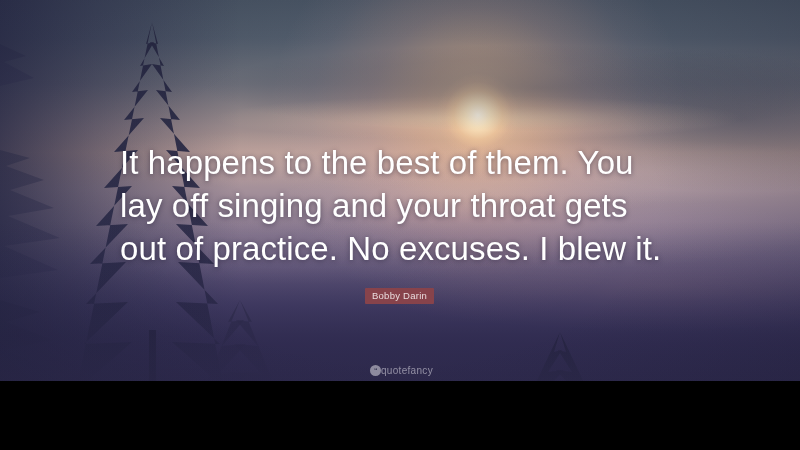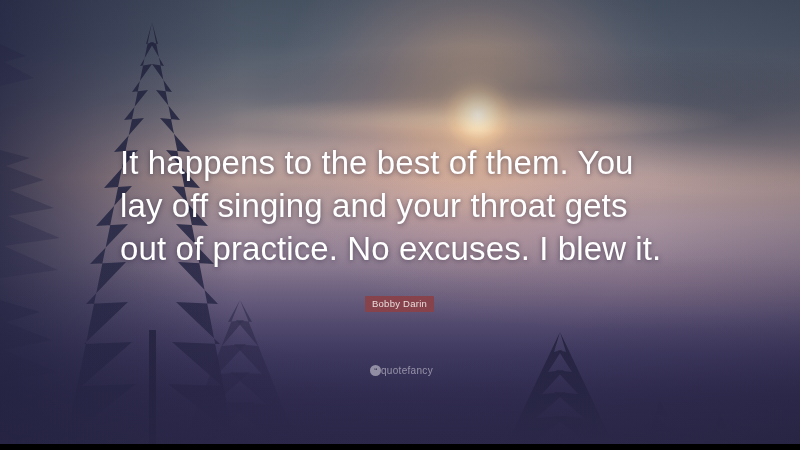--- a/index.html
+++ b/index.html
@@ -3,21 +3,21 @@
 <meta charset="utf-8">
 <style>
   html, body {
     margin: 0;
     padding: 0;
     background: #000;
   }
   #stage {
     position: relative;
     width: 800px;
-    height: 444px;
+    height: 381px;
     overflow: hidden;
     font-family: "Liberation Sans", sans-serif;
     background: #2a2c44;
   }
 
   
   .layer { position: absolute; inset: 0; }
 
   
   #sky-base {
@@ -122,21 +122,20 @@
     position: absolute;
     left: 365px;
     top: 288px;
     padding: 2px 7px 3px 7px;
     background: #87434b;
     color: #e9dcdd;
     font-size: 9.5px;
     line-height: 11px;
     letter-spacing: 0.25px;
     border-radius: 1px;
-    margin-top: 8px;
   }
 
   
   #watermark {
     position: absolute;
     left: 370px;
     top: 365px;
     display: flex;
     align-items: center;
     opacity: 0.62;

